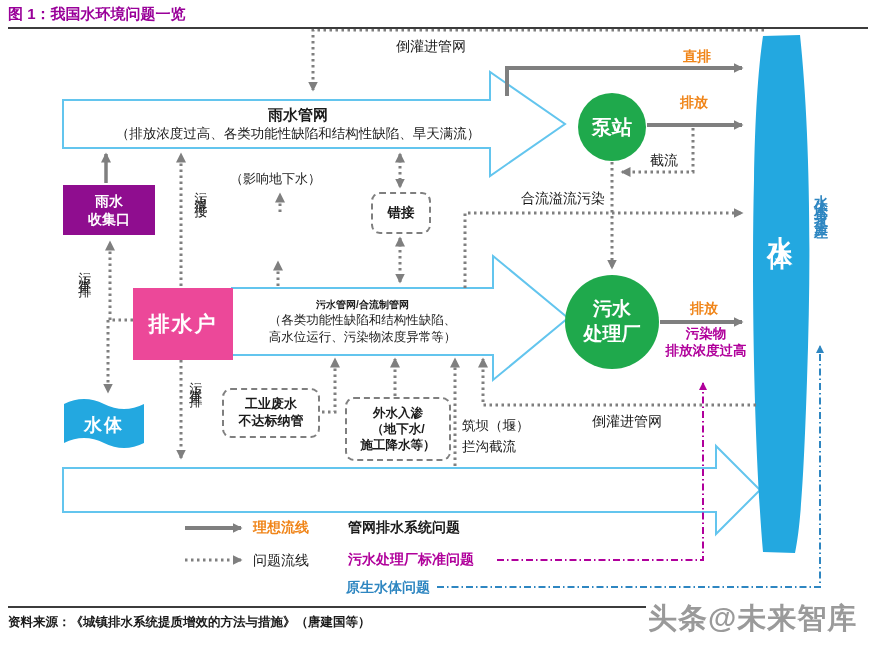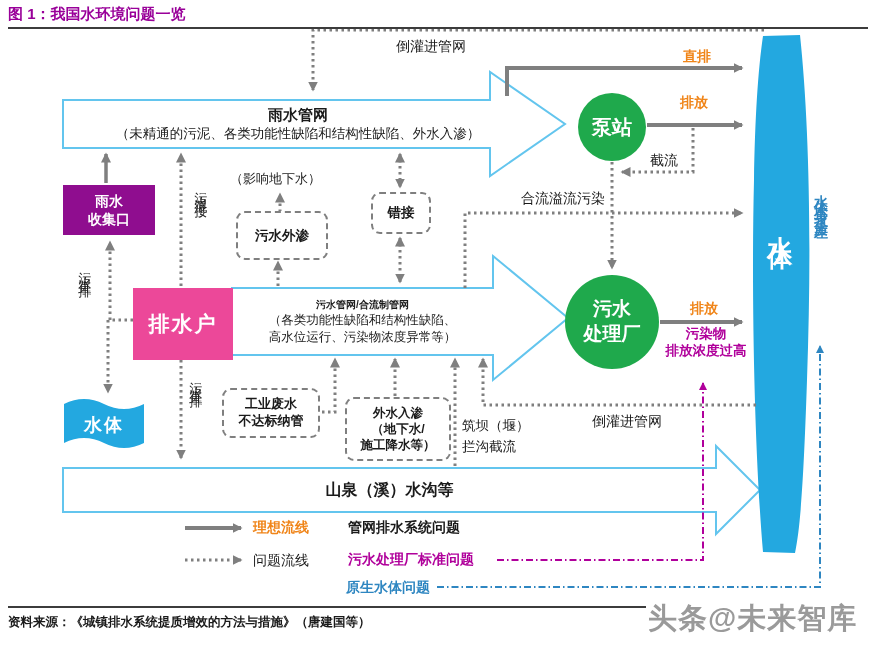--- a/index.html
+++ b/index.html
@@ -100,29 +100,26 @@
     <polyline points="497,560 703,560 703,383" fill="none" stroke="#b0009b" stroke-width="2" stroke-dasharray="7 3 1.5 3" marker-end="url(#ap)"></polyline>
 
     <polyline points="437,587 820,587 820,346" fill="none" stroke="#2e86c1" stroke-width="2" stroke-dasharray="7 3 1.5 3" marker-end="url(#ab)"></polyline>
   </svg>
 
   <div class="lbl title" style="left:8px;top:5px;">图 1：我国水环境问题一览</div>
   <div class="rule" style="left:8px;top:27px;width:860px;height:2px;"></div>
 
   <div class="bigArrowTxt" style="left:63px;top:100px;width:470px;height:48px;">
     <div style="font-size:15px;font-weight:bold;">雨水管网</div>
-    <div style="font-size:13.5px;">（未精通的污泥、各类功能性缺陷和结构性缺陷、外水入渗）</div>
+    <div style="font-size:13.5px;">（排放浓度过高、各类功能性缺陷和结构性缺陷、旱天满流）</div>
   </div>
   <div class="bigArrowTxt" style="left:232px;top:289px;width:261px;height:66px;">
     <div style="font-size:10px;font-weight:bold;">污水管网/合流制管网</div>
     <div style="font-size:12.5px;">（各类功能性缺陷和结构性缺陷、</div>
     <div style="font-size:12.5px;">高水位运行、污染物浓度异常等）</div>
-  </div>
-  <div class="bigArrowTxt" style="left:63px;top:468px;width:653px;height:44px;font-size:16px;font-weight:bold;">
-    <div>山泉（溪）水沟等</div>
   </div>
 
   <div class="circleTxt" style="left:578px;top:93px;width:68px;height:68px;font-size:20px;">
     <div>泵站</div>
   </div>
   <div class="circleTxt" style="left:565px;top:275px;width:94px;height:94px;font-size:19px;line-height:1.3;">
     <div>污水</div>
     <div>处理厂</div>
   </div>
 
@@ -130,23 +127,20 @@
     <div>雨水</div>
     <div>收集口</div>
   </div>
   <div class="boxDischarger">
     <div>排水户</div>
   </div>
 
   <div class="lbl" style="left:64px;top:406px;width:80px;height:38px;display:flex;align-items:center;justify-content:center;color:#fff;font-weight:bold;font-size:18px;letter-spacing:2px;">水体</div>
   <div class="lbl vert" style="left:764px;top:215px;color:#fff;font-weight:bold;font-size:25px;letter-spacing:10px;">水体</div>
 
-  <div class="dashedBox" style="left:236px;top:211px;width:88px;height:45px;font-size:13.5px;">
-    <div>污水外渗</div>
-  </div>
   <div class="dashedBox" style="left:371px;top:192px;width:56px;height:38px;font-size:13.5px;">
     <div>错接</div>
   </div>
   <div class="dashedBox" style="left:222px;top:388px;width:94px;height:46px;font-size:13px;">
     <div>工业废水</div>
     <div>不达标纳管</div>
   </div>
   <div class="dashedBox" style="left:345px;top:397px;width:102px;height:60px;font-size:12.5px;">
     <div>外水入渗</div>
     <div>（地下水/</div>

